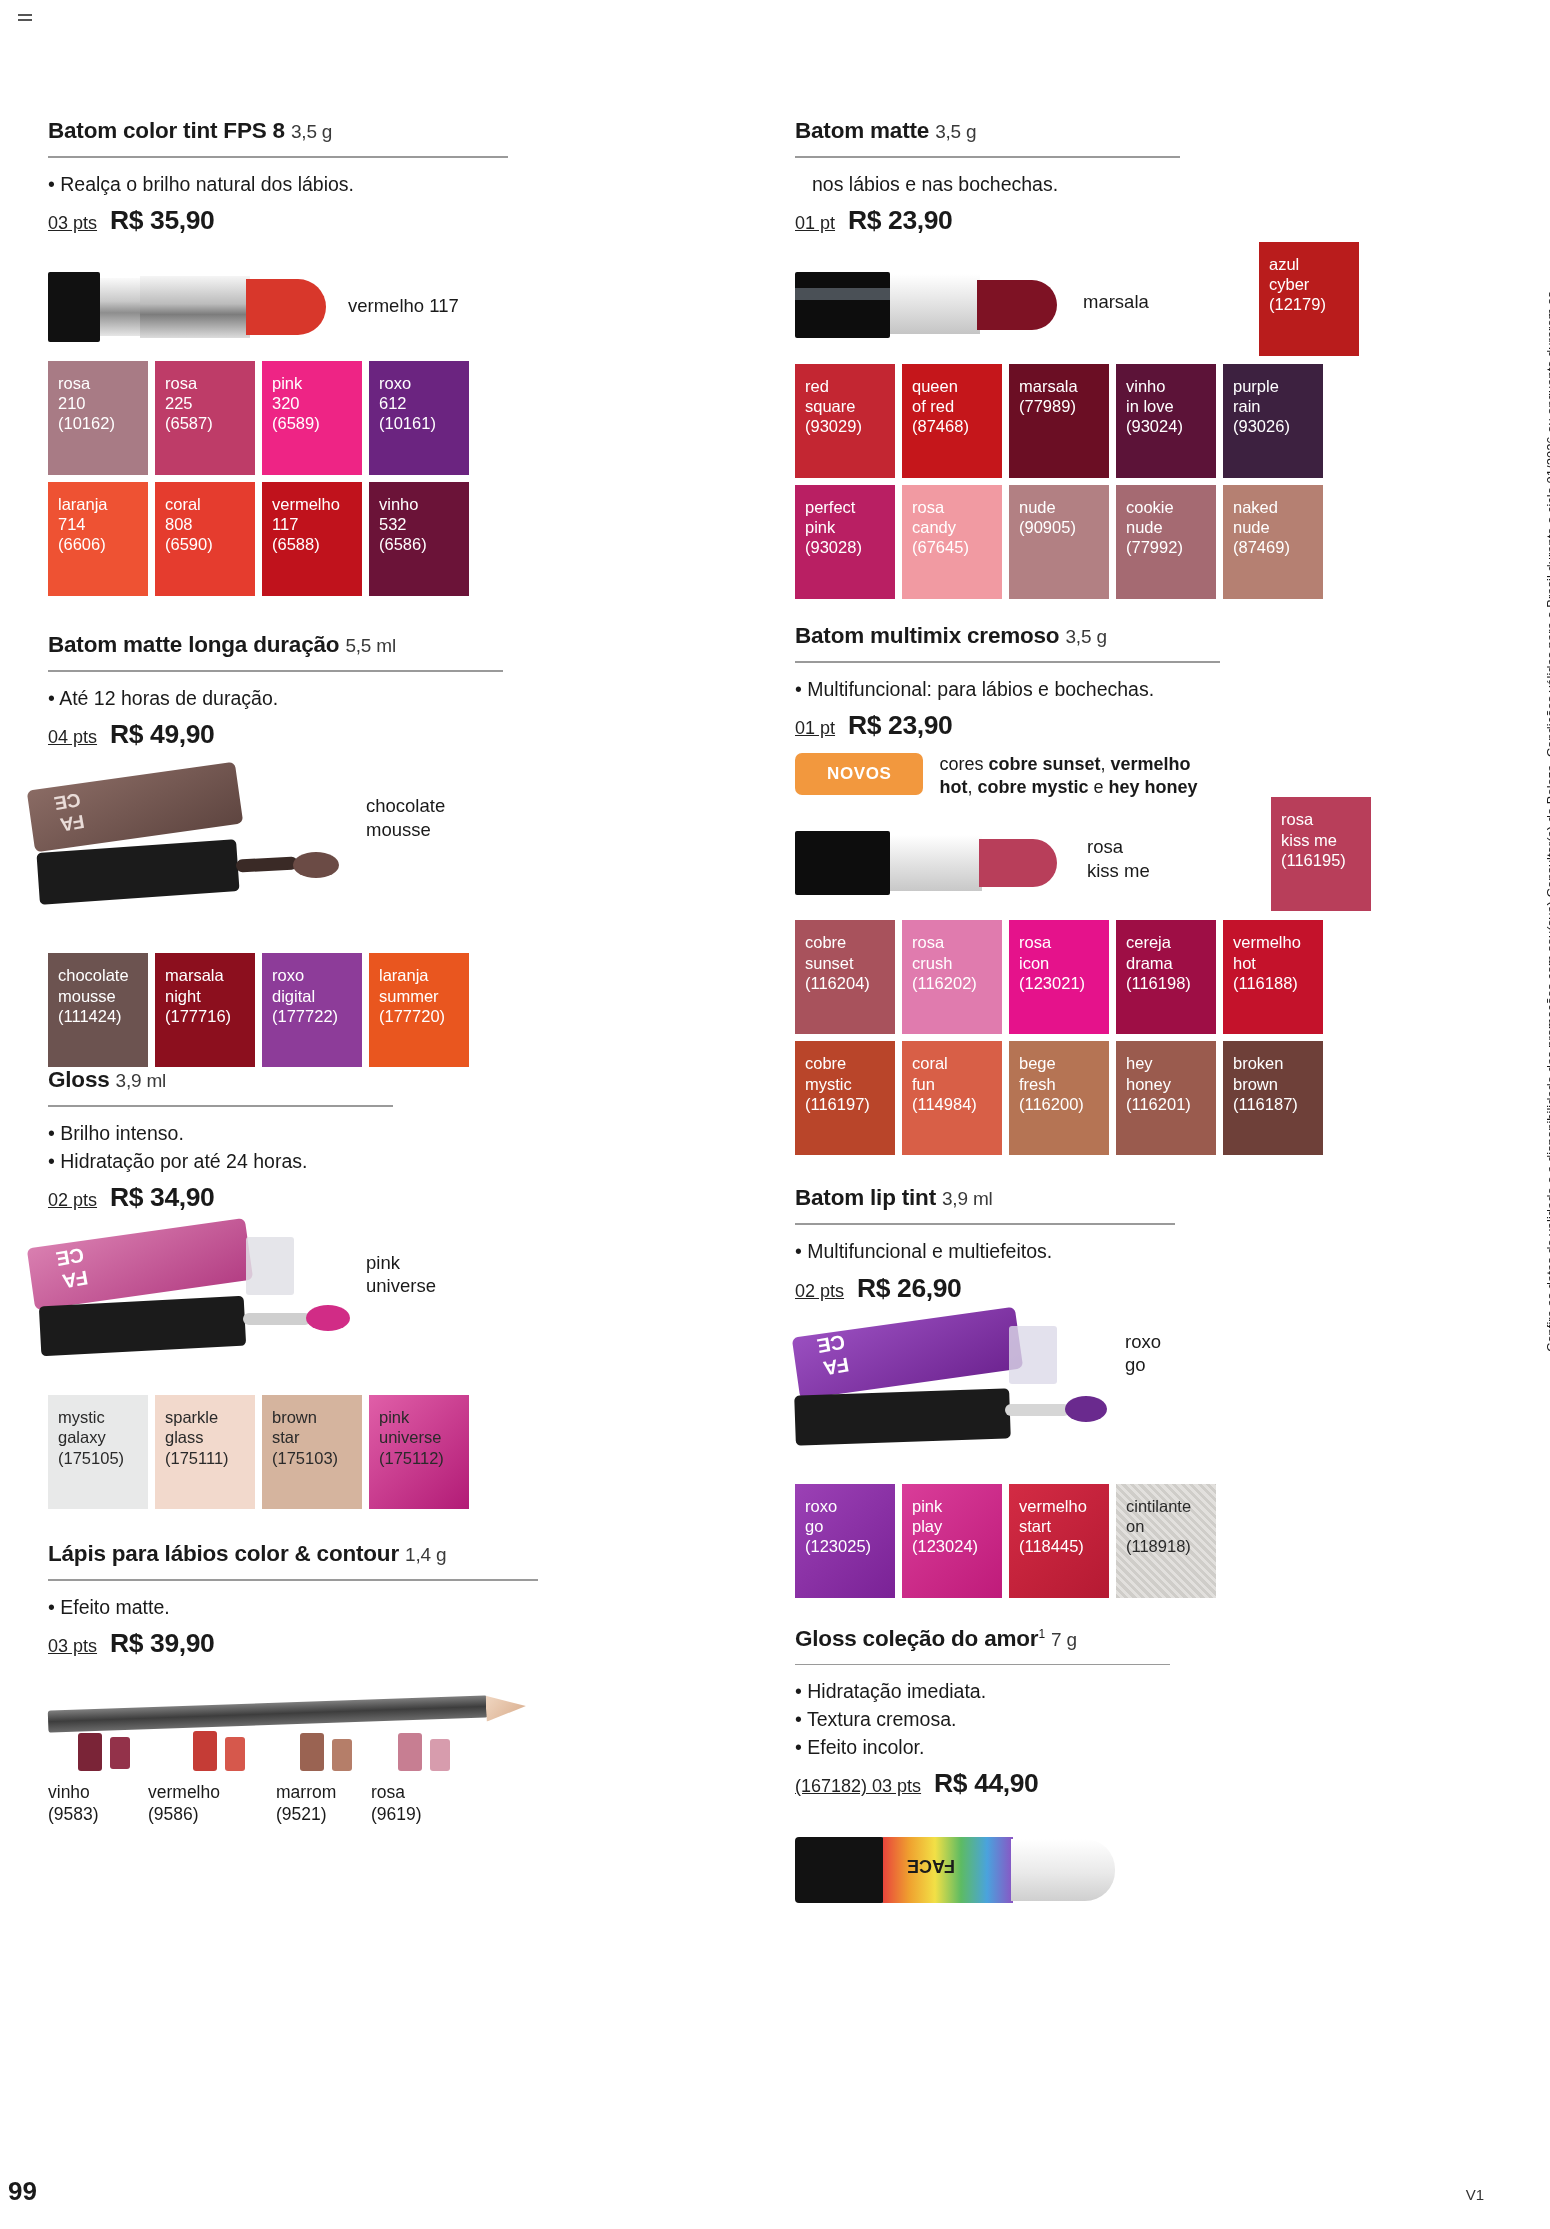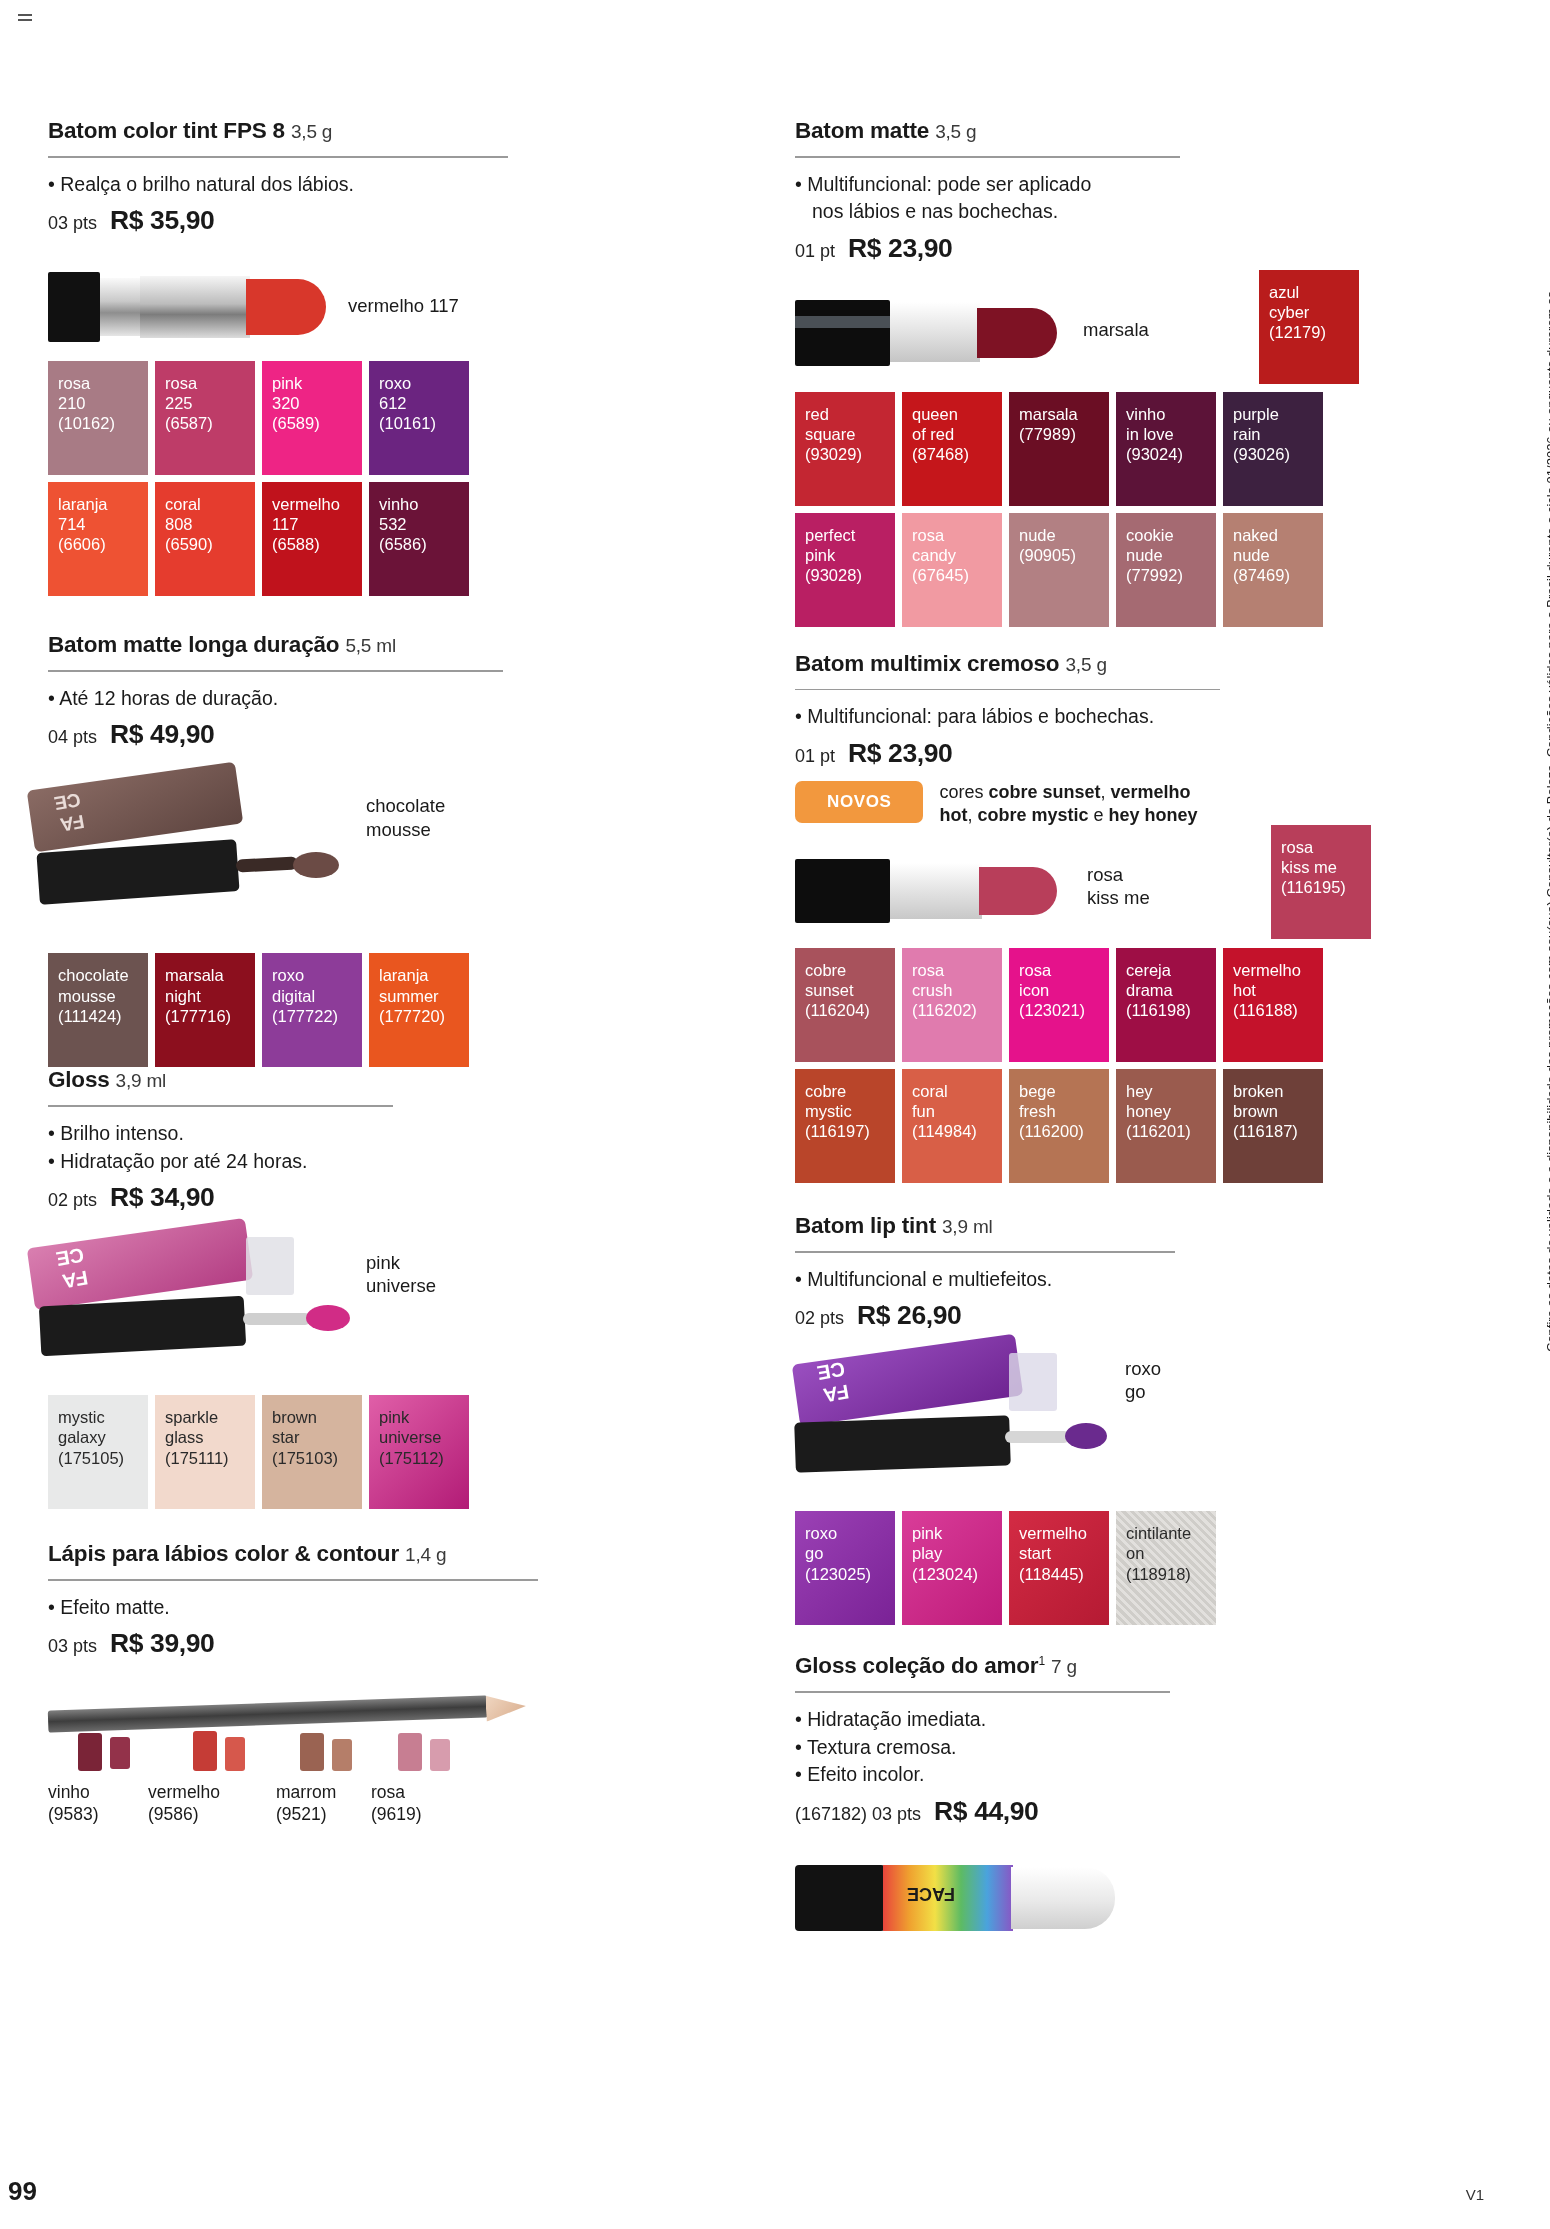--- a/index.html
+++ b/index.html
@@ -17,21 +17,21 @@
   .top-mark { position: absolute; left: 18px; top: 14px; width: 14px; }
   .top-mark span { display:block; height:2px; background:#555; margin-bottom:3px; }
   .sec-title {
     font-size: 22.5px; font-weight: bold; letter-spacing: -0.2px;
     padding-bottom: 12px; display: inline-block;
   }
   .sec-title .vol { font-weight: normal; font-size: 19px; color: #3a3a3a; }
   .rule { height: 1.5px; background: #9a9a9a; margin-bottom: 13px; }
   .bullet { font-size: 19.5px; line-height: 1.42; color: #1a1a1a; }
   .price-row { display: flex; align-items: baseline; gap: 13px; margin-top: 7px; }
-  .pts { font-size: 18px; color: #222; }
+  .pts { font-size: 18px; color: #222; text-decoration: underline; }
   .price { font-size: 26.5px; font-weight: bold; letter-spacing: -0.4px; }
 
   
   .grid { display: flex; gap: 7px; margin-top: 7px; }
   .swatch {
     width: 100px; height: 114px; position: relative;
     padding: 12px 9px 0 10px;
     color: #fff; font-size: 16.5px; line-height: 1.22;
   }
   .swatch.dark-text { color: #2a2a2a; }
@@ -277,21 +277,20 @@
   </div>
 
   <div style="position:absolute; left:795px; top:118px; width:660px;">
 
     <div>
       <div class="sec-title">
         <span>Batom matte</span>
         <span class="vol">3,5 g</span>
       </div>
       <div class="rule" style="width:385px"></div>
-      <div class="bullet">• Multifuncional: pode ser aplicado</div>
       <div class="bullet" style="padding-left:17px">nos lábios e nas bochechas.</div>
       <div class="price-row">
         <span class="pts">01 pt</span>
         <span class="price">R$ 23,90</span>
       </div>
 
       <div style="position:relative;height:105px;margin-top:16px;">
         <div style="position:absolute;left:0;top:20px;width:95px;height:66px;background:#0d0d0d;border-radius:2px;"></div>
         <div style="position:absolute;left:0;top:36px;width:95px;height:12px;background:#4a5056;"></div>
         <div style="position:absolute;left:95px;top:22px;width:90px;height:60px;background:linear-gradient(180deg,#ffffff,#e3e3e3 50%,#c5c5c5);"></div>

